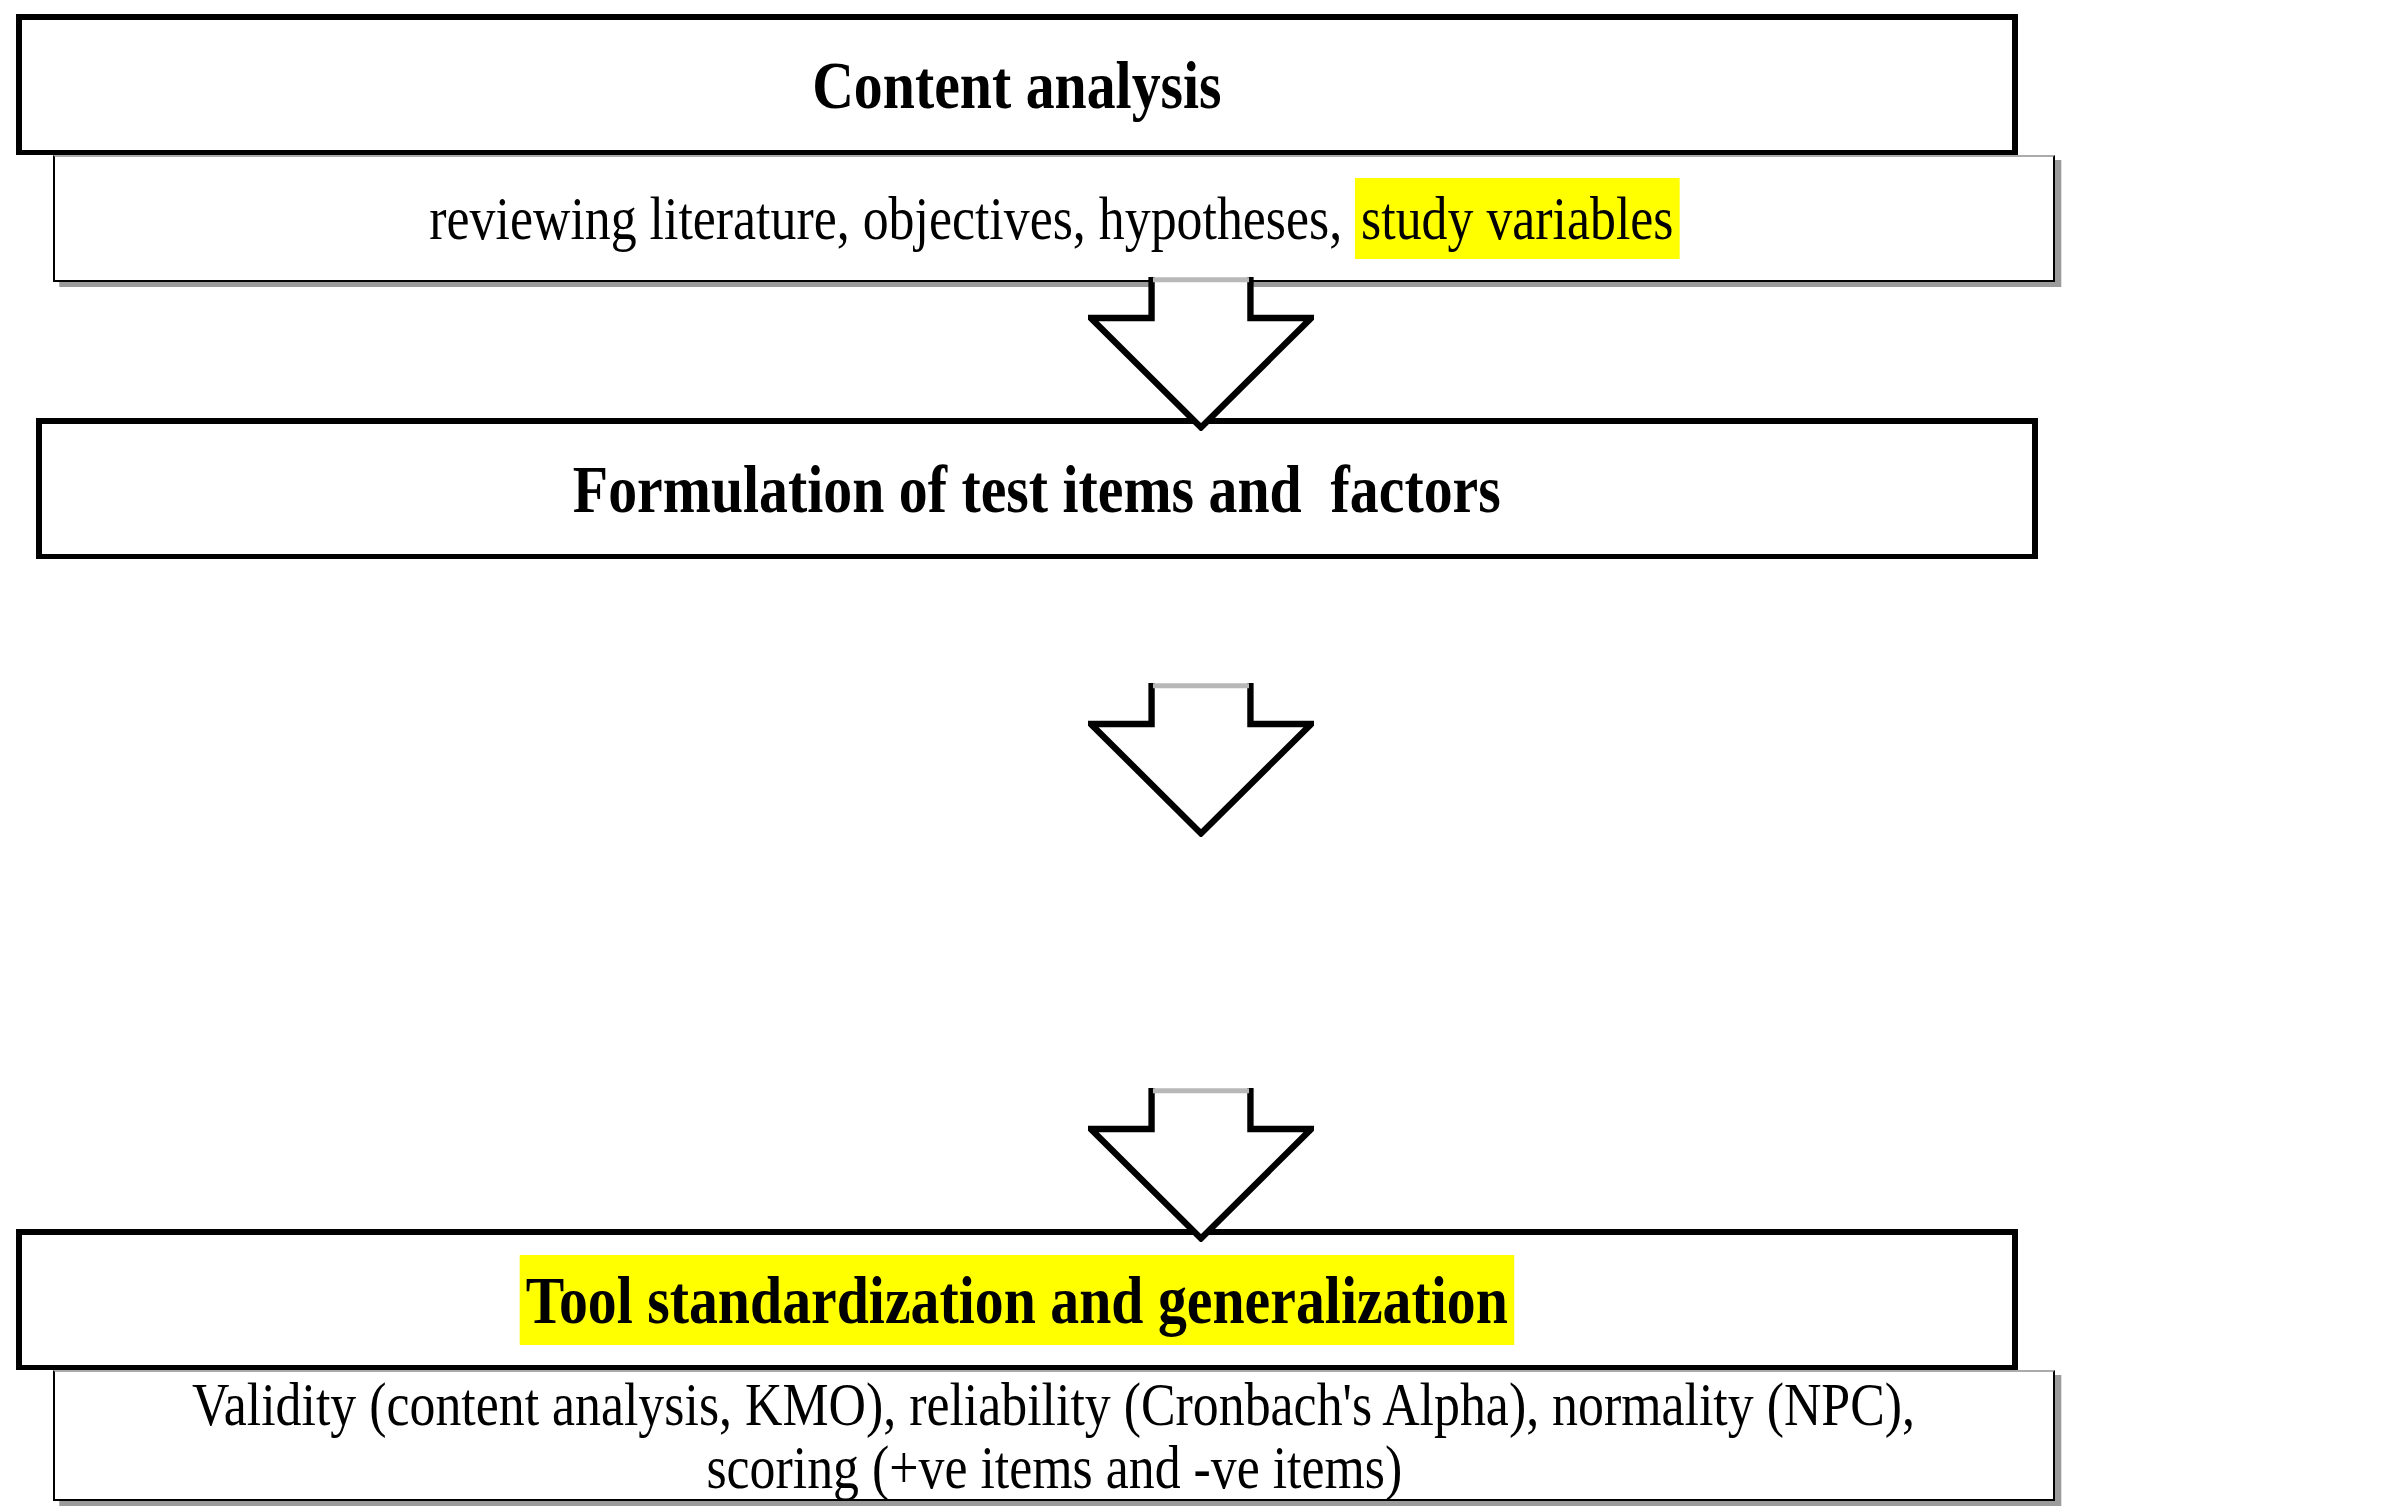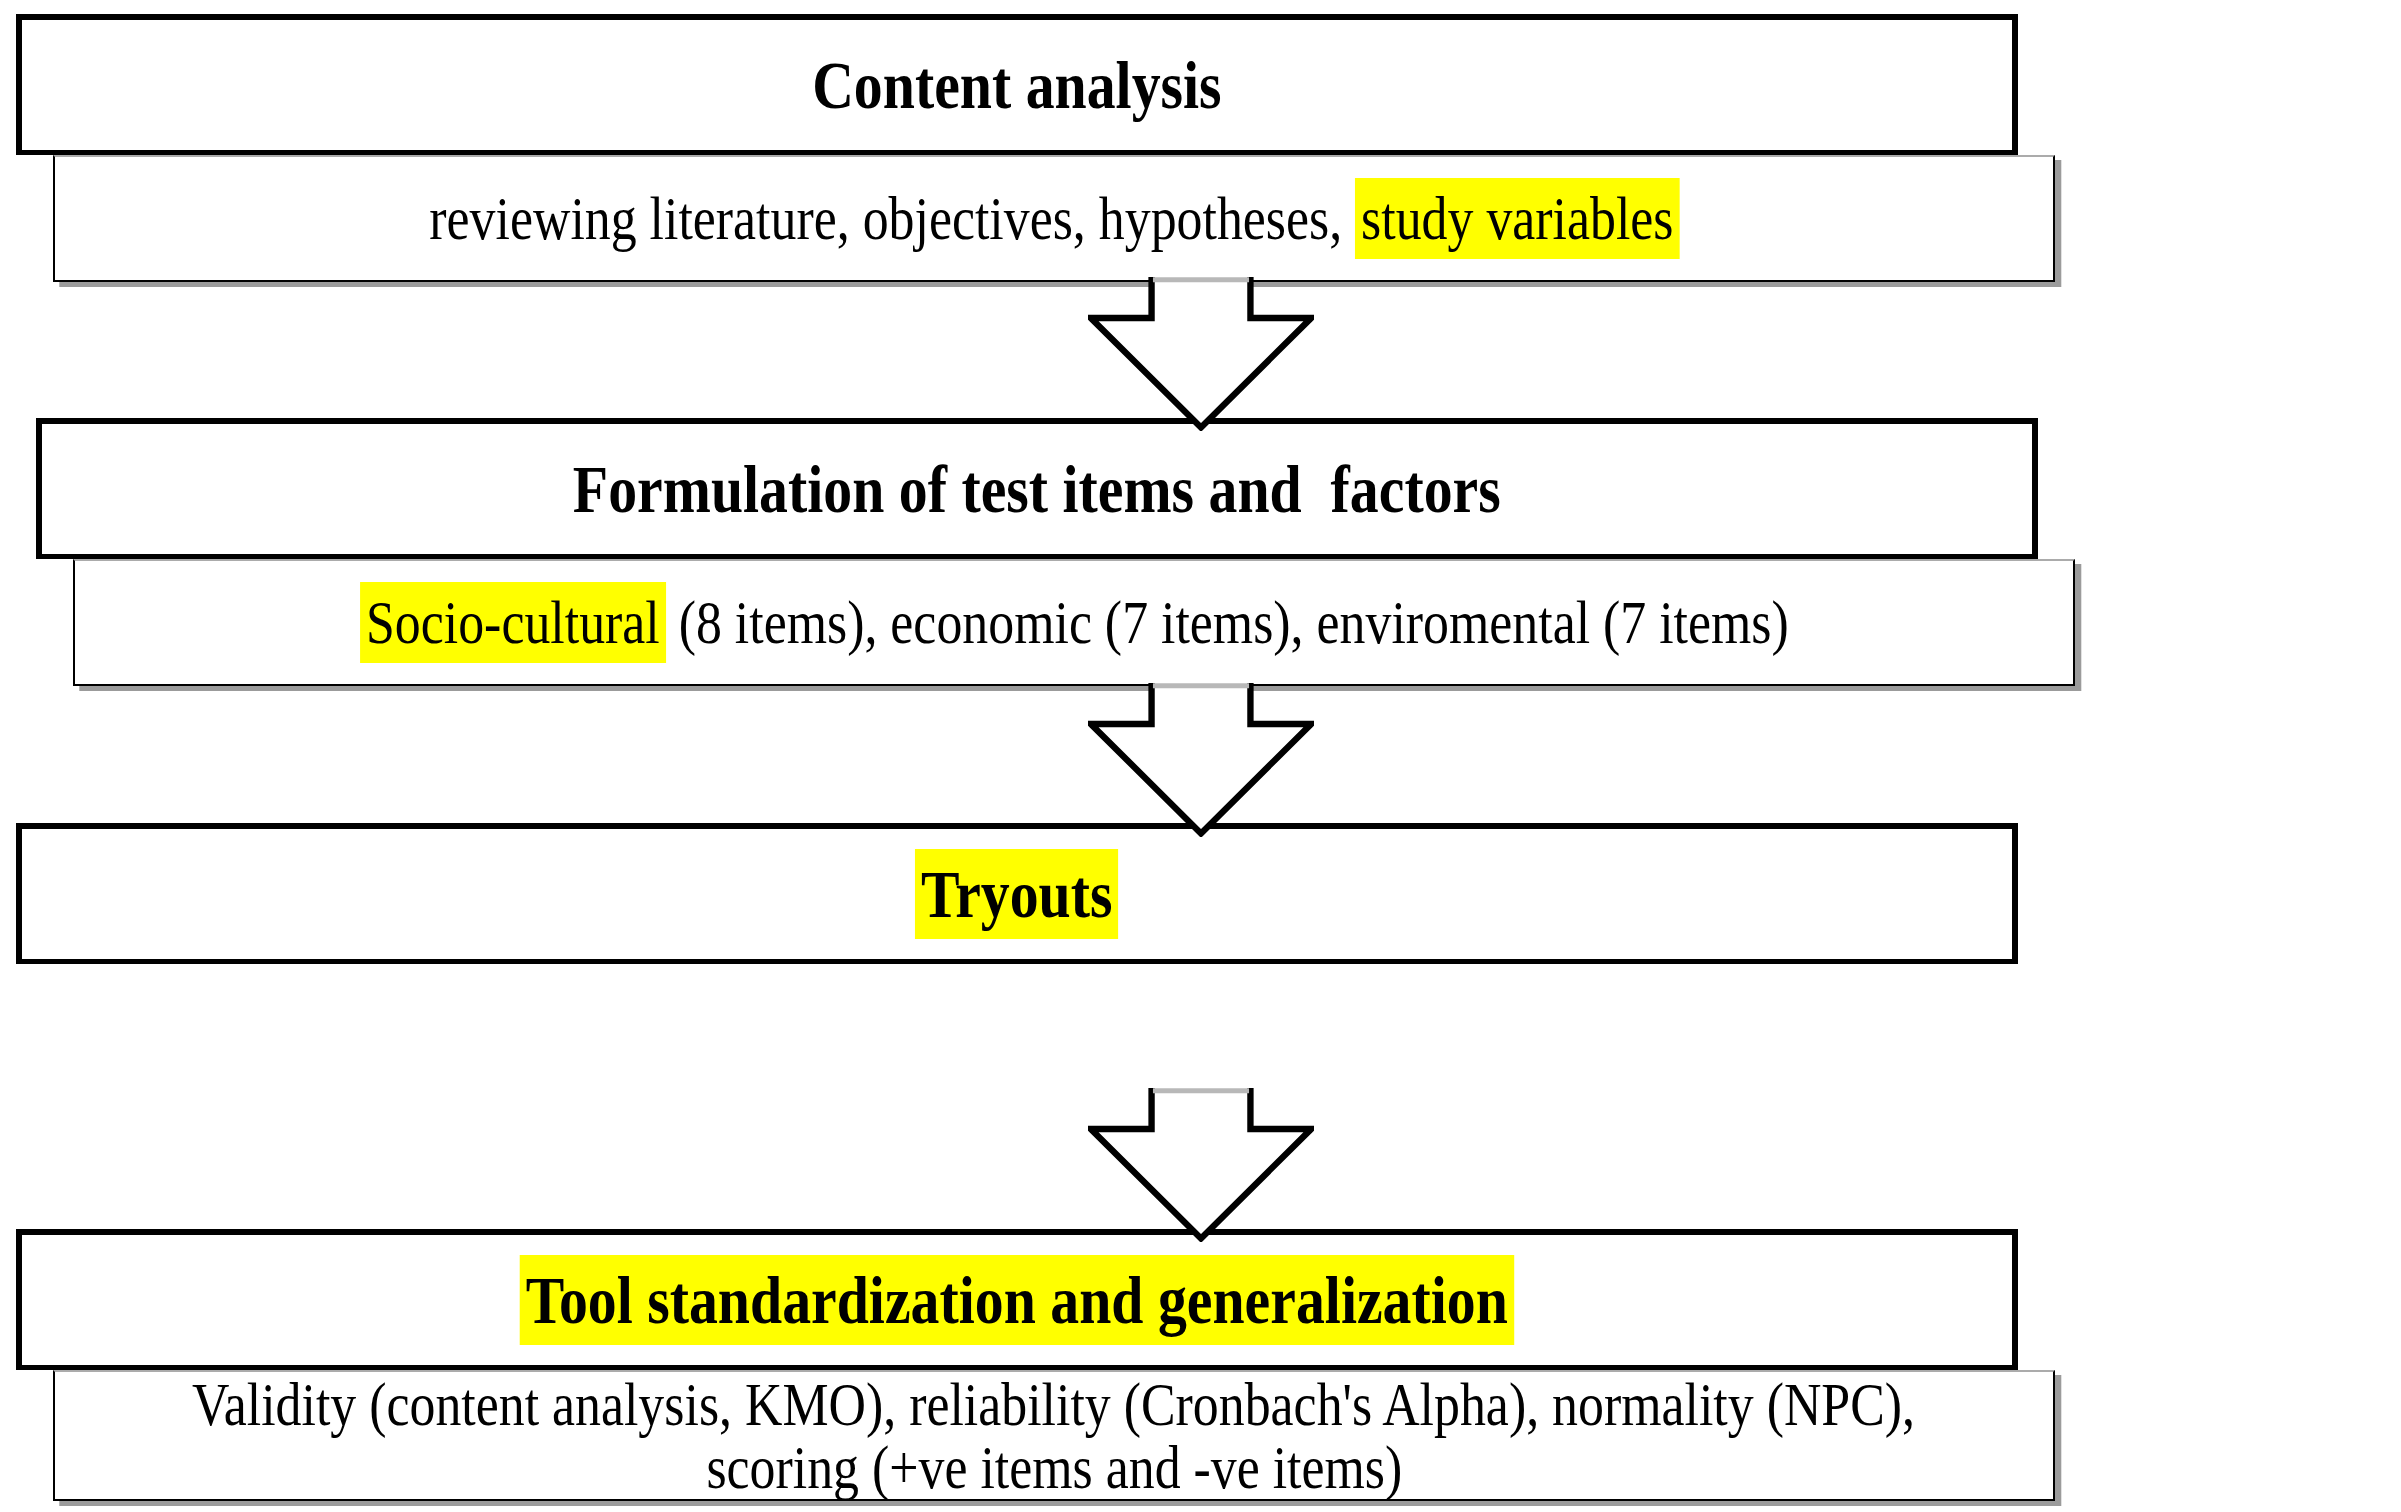--- a/index.html
+++ b/index.html
@@ -47,34 +47,28 @@
 
   <svg class="arrow a1" viewBox="0 0 320 218" aria-hidden="true">
     <path d="M90,0 L90,58 L4,58 L160,213 L316,58 L230,58 L230,0" fill="#ffffff" stroke="#000000" stroke-width="9" stroke-miterlimit="10"></path>
     <line x1="92" y1="4" x2="228" y2="4" stroke="#b8b8b8" stroke-width="7"></line>
   </svg>
 
   <section class="stage s2">
     <div class="row title">
       <div class="line-inner"><span>Formulation of test items and  factors</span></div>
     </div>
-    <div class="row body">
-      <div class="line-inner"><span class="hl">Socio-cultural</span><span> (8 items), economic (7 items), enviromental (7 items)</span></div>
-    </div>
   </section>
 
   <svg class="arrow a2" viewBox="0 0 320 218" aria-hidden="true">
     <path d="M90,0 L90,58 L4,58 L160,213 L316,58 L230,58 L230,0" fill="#ffffff" stroke="#000000" stroke-width="9" stroke-miterlimit="10"></path>
     <line x1="92" y1="4" x2="228" y2="4" stroke="#b8b8b8" stroke-width="7"></line>
   </svg>
 
   <section class="stage s3">
-    <div class="row title">
-      <div class="line-inner"><span class="hl">Tryouts</span></div>
-    </div>
   </section>
 
   <svg class="arrow a3" viewBox="0 0 320 218" aria-hidden="true">
     <path d="M90,0 L90,58 L4,58 L160,213 L316,58 L230,58 L230,0" fill="#ffffff" stroke="#000000" stroke-width="9" stroke-miterlimit="10"></path>
     <line x1="92" y1="4" x2="228" y2="4" stroke="#b8b8b8" stroke-width="7"></line>
   </svg>
 
   <section class="stage s4">
     <div class="row title">
       <div class="line-inner"><span class="hl">Tool standardization and generalization</span></div>

